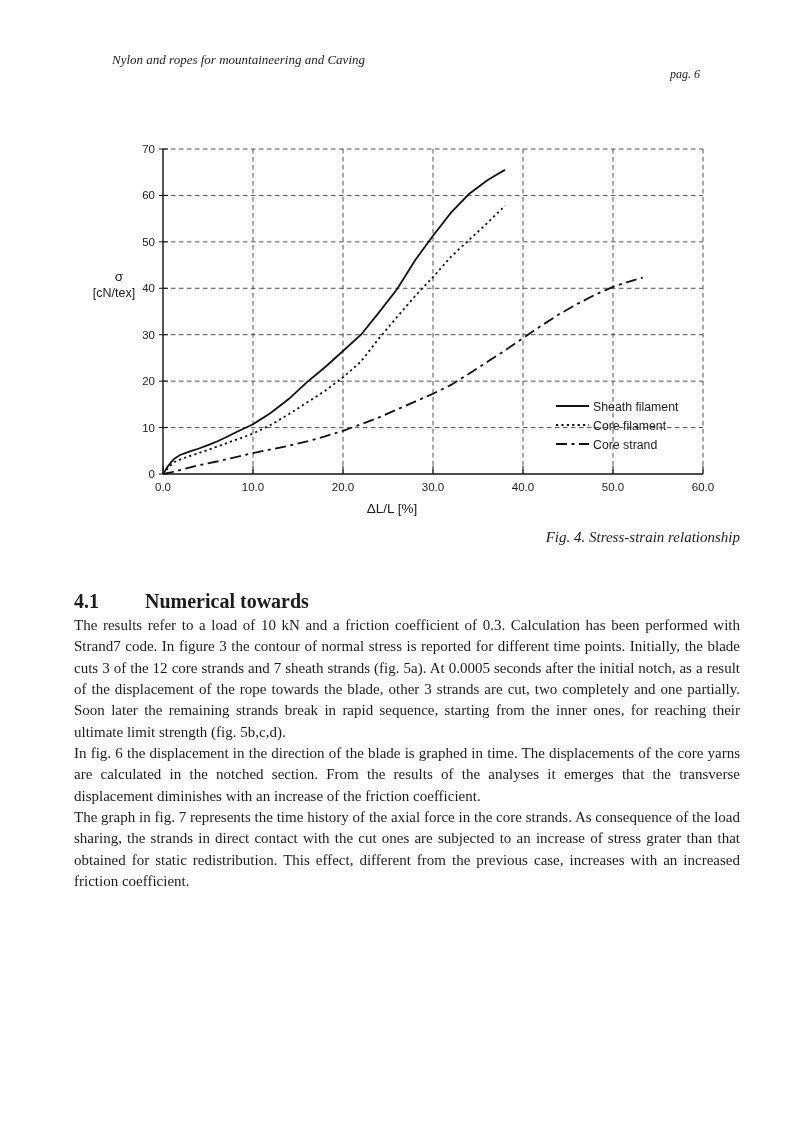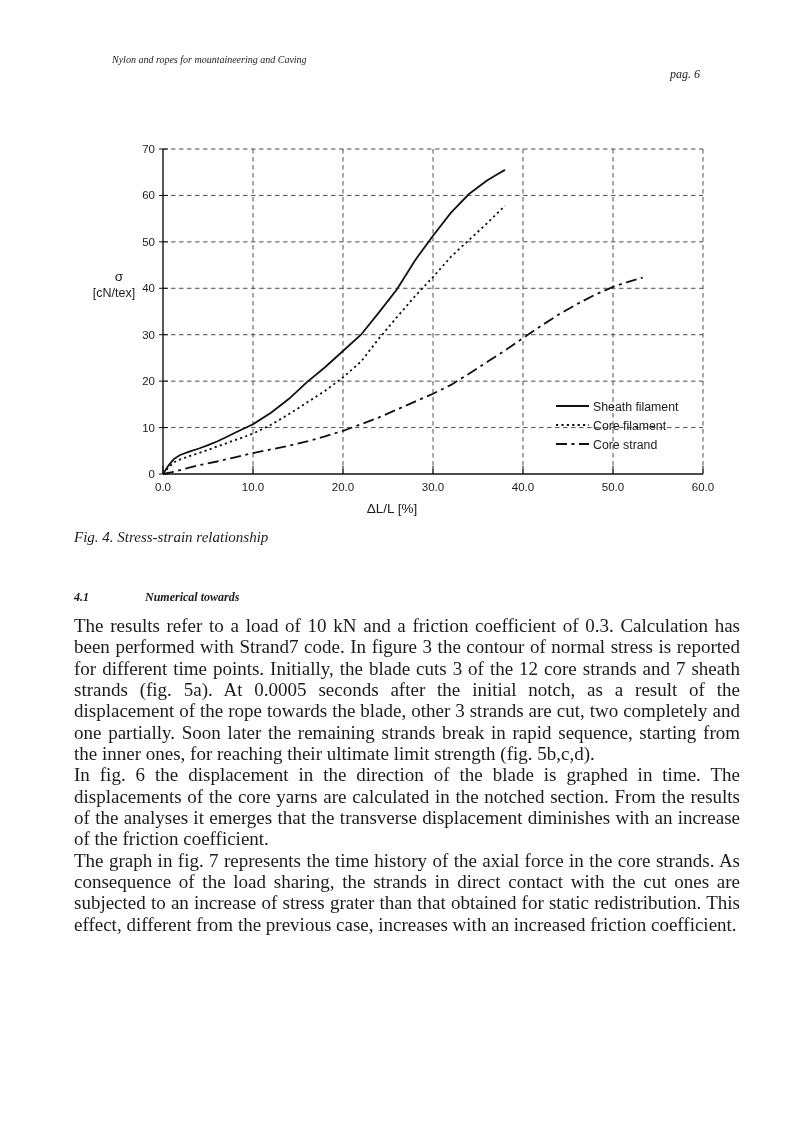--- a/index.html
+++ b/index.html
@@ -7,40 +7,40 @@
     position:relative;
     width:800px;height:1122px;
     margin:0 auto;
     background:#ffffff;
     font-family:"Liberation Serif", serif;
     color:#1b1b1b;
     overflow:hidden;
   }
   .header-left{
     position:absolute;left:112px;top:51px;
-    font-style:italic;font-size:10px;line-height:17px;
+    font-style:italic;font-size:13px;line-height:17px;
   }
   .header-right{
     position:absolute;right:100px;top:67px;
     font-style:italic;font-size:12px;
   }
   .chart-wrap{position:absolute;left:70px;top:133px;width:660px;height:392px;}
   svg text{font-family:"Liberation Sans", sans-serif;fill:#1b1b1b;}
   .fig-caption{
     position:absolute;left:74px;top:529px;width:666px;
-    text-align:left;font-style:italic;font-size:15px;
+    text-align:right;font-style:italic;font-size:15px;
   }
   .section-heading{
     position:absolute;left:74px;top:590px;width:666px;
-    font-weight:bold;font-size:12px;display:flex;font-style:italic;
+    font-weight:bold;font-size:20px;display:flex;
   }
   .section-heading .secnum{width:71px;flex:0 0 71px;}
   .body-text{
     position:absolute;left:74px;top:615px;width:666px;
-    font-size:19px;line-height:21.35px;text-align:justify;
+    font-size:15px;line-height:21.35px;text-align:justify;
   }
   .body-text p{margin:0;padding:0;}
   .body-text .it{}
 </style>
 </head>
 <body>
 
 <div class="page">
 
   <div class="header-left">

